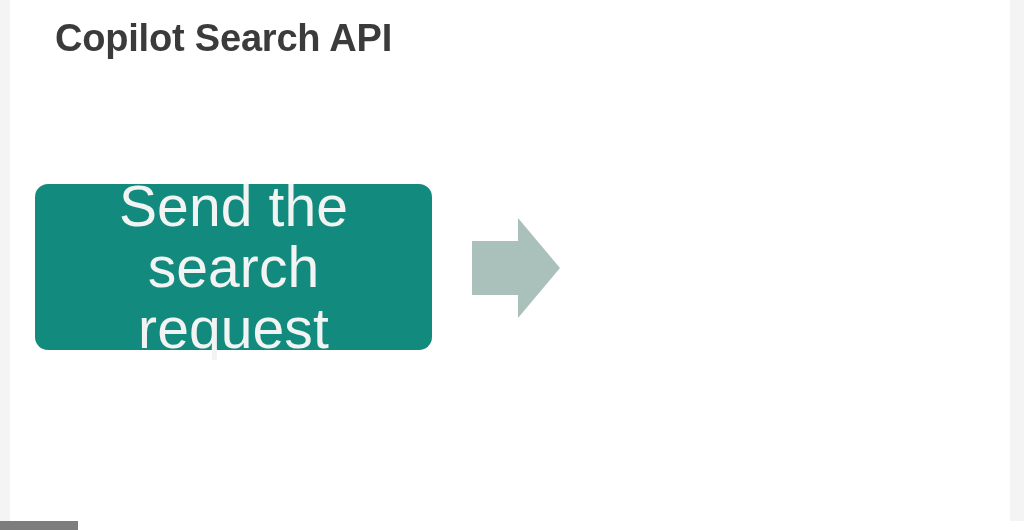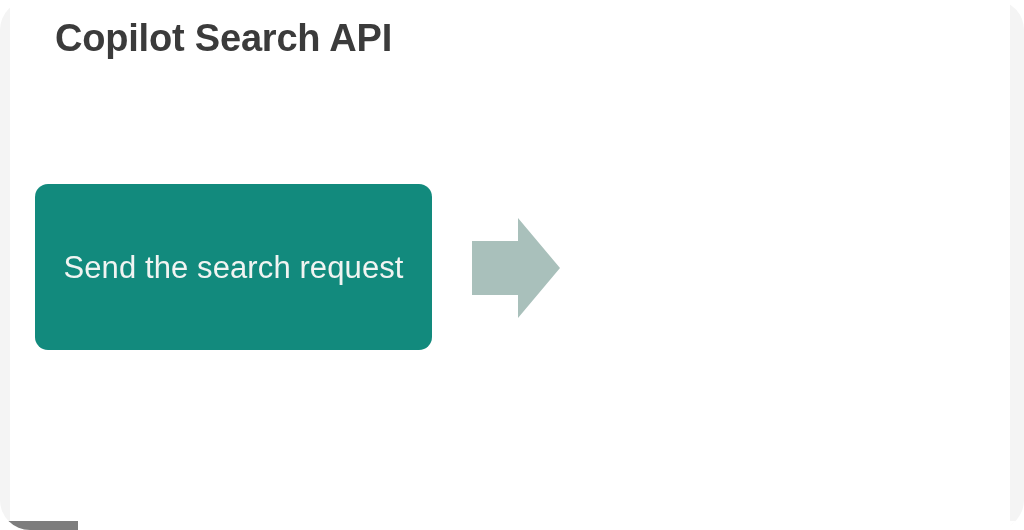--- a/index.html
+++ b/index.html
@@ -9,21 +9,20 @@
     background: #ffffff;
   }
 
   #screen {
     position: relative;
     width: 1024px;
     height: 530px;
     background: #ffffff;
     overflow: hidden;
     font-family: "Liberation Sans", "DejaVu Sans", sans-serif;
-    border-radius: 30px;
   }
 
   
   .gutter {
     position: absolute;
     top: 0;
     height: 530px;
     background: #f4f4f4;
   }
   .gutter-left  { left: 0;    width: 10px; }
@@ -63,21 +62,21 @@
     align-items: center;
     justify-content: center;
     box-sizing: border-box;
     padding: 0 14px;
   }
   .box-left  { left: 35px;  width: 397px; }
   .box-right { left: 593px; width: 396px; }
 
   .box-label {
     color: #f1f4f2;
-    font-size: 31px;
+    font-size: 57px;
     font-weight: 300;
     line-height: 61px;
     text-align: center;
     letter-spacing: 0.1px;
   }
 
   
   .arrow-wrap {
     position: absolute;
     left: 470px;

